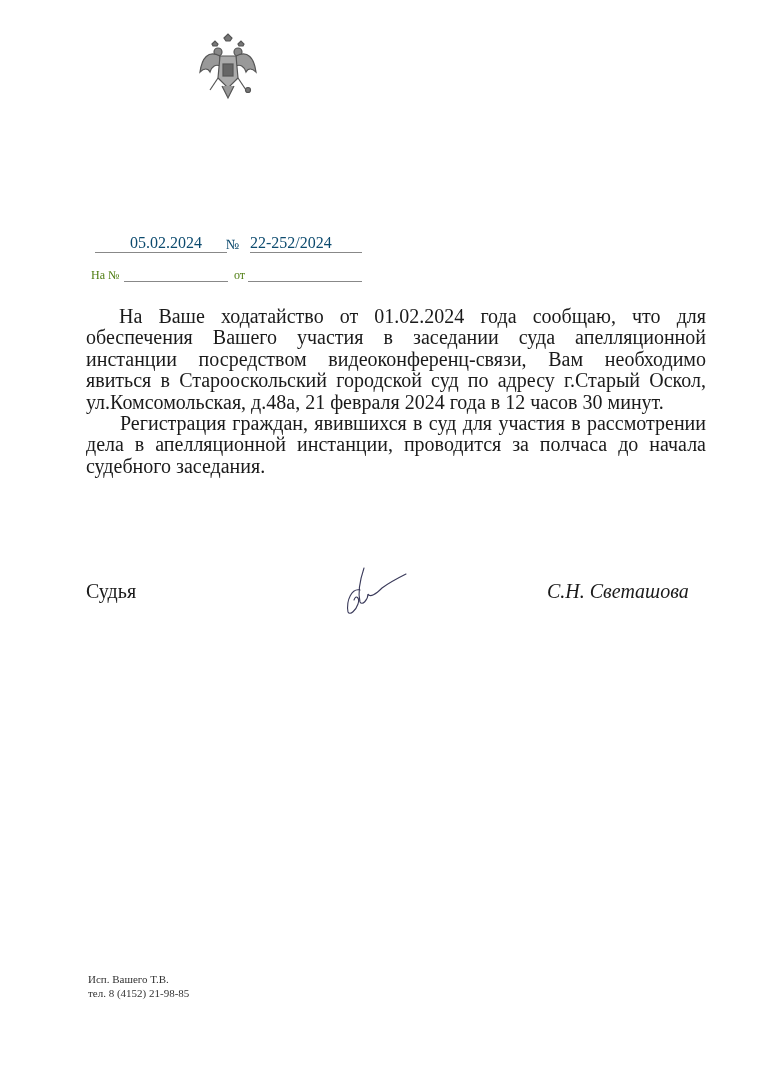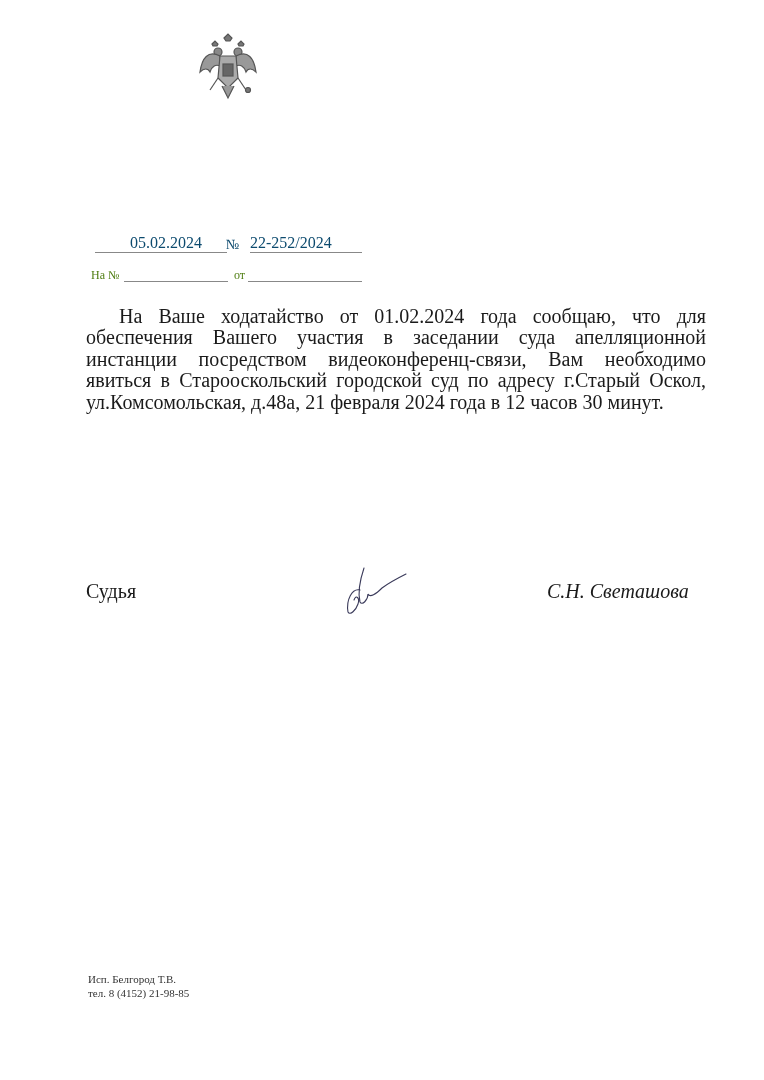--- a/index.html
+++ b/index.html
@@ -72,26 +72,27 @@
   <div class="reg-line reg-no-sign">№</div>
   <div class="reg-line reg-number">22-252/2024</div>
 
   <div class="ref-line ref-na">На №</div>
   <div class="ref-line ref-na-blank"></div>
   <div class="ref-line ref-ot">от</div>
   <div class="ref-line ref-ot-blank"></div>
 
   <div class="body-text">
     <p class="p1">На Ваше ходатайство от 01.02.2024 года сообщаю, что для обеспечения Вашего участия в заседании суда апелляционной инстанции посредством видеоконференц-связи, Вам необходимо явиться в Старооскольский городской суд по адресу г.Старый Оскол, ул.Комсомольская, д.48а, 21 февраля 2024 года в 12 часов 30 минут.</p>
+    <p class="p2">Регистрация граждан, явившихся в суд для участия в рассмотрении дела в апелляционной инстанции,  проводится за полчаса до начала судебного заседания.</p>
   </div>
 
   <div class="sign-row sign-title">Судья</div>
   <svg class="signature" viewBox="0 0 70 60">
     <path d="M22 30 C14 28 8 40 10 52 C12 56 18 50 20 44 C22 38 18 34 16 40 M26 8 C22 20 20 34 22 42 C24 46 30 40 30 34 C32 38 38 34 44 28 C52 22 60 18 68 14" fill="none" stroke="#3a3a5a" stroke-width="1.1" stroke-linecap="round"></path>
   </svg>
   <div class="sign-row sign-name">С.Н. Светашова</div>
 
   <div class="executor">
-    <div>Исп. Белгород Т.В.</div>
+    <div>Исп. Вашего Т.В.</div>
     <div>тел. 8 (4152) 21-98-85</div>
   </div>
 
 </div>
 
 </body></html>

